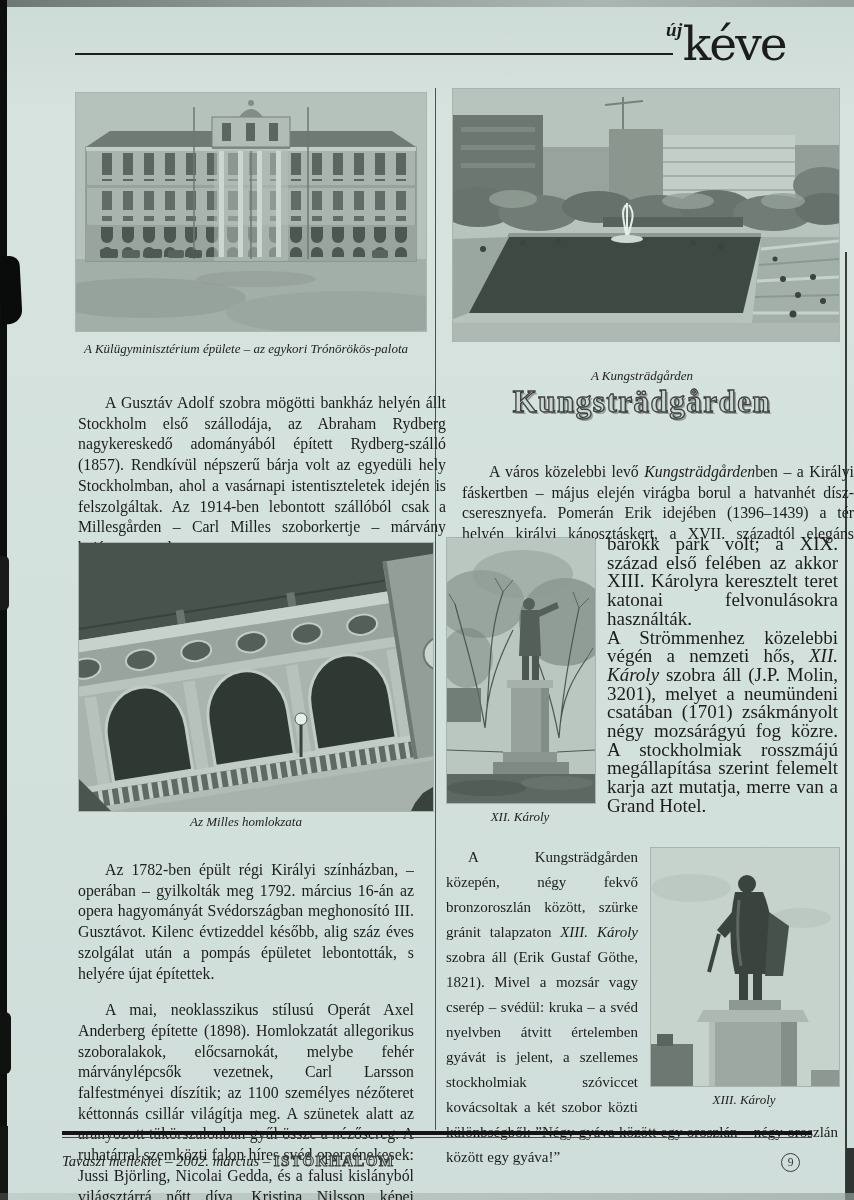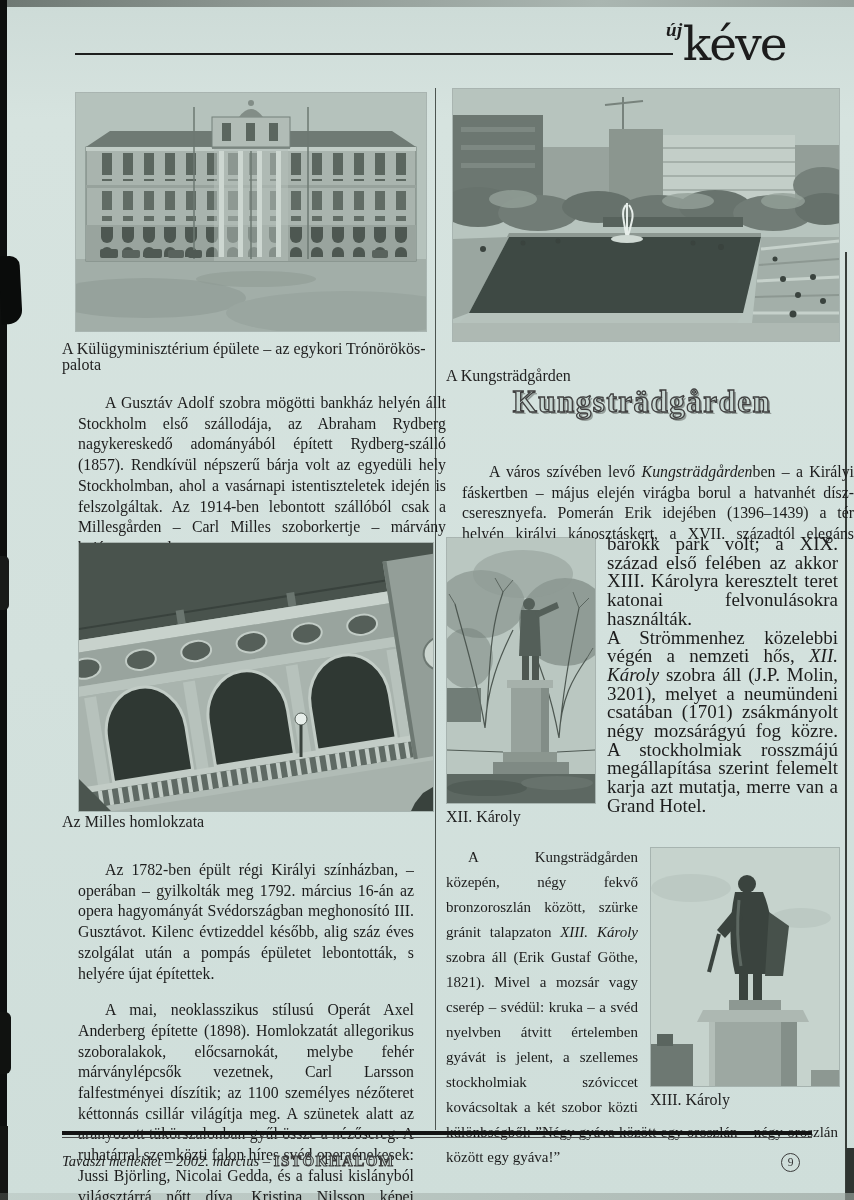--- a/index.html
+++ b/index.html
@@ -32,21 +32,21 @@
 
   .col-divider { left:435px; top:88px; width:1px; height:1042px; background:#4c5450; }
 
   
   .body-text { font-size:15.8px; line-height:20.7px; text-align:justify; margin:16px; }
   .narrow-text { font-size:19px; line-height:18.7px; text-align:justify; margin:0; }
   .p4-text { font-size:15px; line-height:25px; text-align:justify; margin:0; }
   .ind { text-indent:27px; }
   .ind-sm { text-indent:22px; }
   .force-last { text-align-last:justify; }
-  .caption { font-size:16px; text-align:left; line-height:16px; color:#222; }
+  .caption { font-style:italic; font-size:13px; text-align:center; line-height:16px; color:#222; }
   .kg-heading { font-size:31px; font-weight:bold; letter-spacing:1.5px; text-align:center;
     color:#c9d8d3; -webkit-text-stroke:1.3px #404040; text-shadow:2px 2px 0 rgba(92,100,96,.55); }
 
   .photo { display:block; border:1px solid rgba(40,48,44,.25); }
   .float-l { float:left; width:148px; margin:2px 13px 2px 0; }
   .float-r { float:right; width:188px; margin:2px 0 2px 12px; }
   .float-l .caption, .float-r .caption { margin-top:5px; }
 
   
   .footer { left:62px; top:1131px; width:750px; }
@@ -239,21 +239,21 @@
       <circle cx="105" cy="152" r="2.5" fill="#3a433e"></circle>
       <circle cx="240" cy="154" r="2.5" fill="#3a433e"></circle>
       <circle cx="268" cy="158" r="3" fill="#3a433e"></circle>
       <rect y="234" width="386" height="18" fill="#aeb9b3"></rect>
     </svg>
   </div>
   <div class="abs caption" style="left:446px; top:348px; width:392px;margin-top:20px;">A Kungsträdgården</div>
 
   <div class="abs kg-heading" style="left:446px; top:384px; width:392px;">Kungsträdgården</div>
 
-  <p class="abs body-text ind force-last" style="left:446px; top:446px; width:392px;"><span>A város szívében levő </span><i>Kungsträdgården</i><span>ben – a Királyi fáskertben – május elején virágba borul a hatvanhét dísz-cseresznyefa. Pomerán Erik idejében (1396–1439) a tér helyén királyi káposztáskert, a XVII. századtól elegáns</span></p>
+  <p class="abs body-text ind force-last" style="left:446px; top:446px; width:392px;"><span>A város közelebbi levő </span><i>Kungsträdgården</i><span>ben – a Királyi fáskertben – május elején virágba borul a hatvanhét dísz-cseresznyefa. Pomerán Erik idejében (1396–1439) a tér helyén királyi káposztáskert, a XVII. századtól elegáns</span></p>
 
   <div class="abs" style="left:446px; top:535px; width:392px;">
     <div class="float-l">
       <svg class="photo" width="148" height="265" viewBox="0 0 148 265">
         <rect width="148" height="265" fill="#bac7c1"></rect>
         <ellipse cx="34" cy="66" rx="44" ry="34" fill="#76817b" opacity=".5"></ellipse>
         <ellipse cx="118" cy="84" rx="46" ry="44" fill="#6e7973" opacity=".55"></ellipse>
         <ellipse cx="76" cy="36" rx="50" ry="24" fill="#8d9a93" opacity=".5"></ellipse>
         <ellipse cx="20" cy="120" rx="26" ry="30" fill="#717c76" opacity=".45"></ellipse>
         <path d="M38,190 C44,140 40,100 56,54 M38,190 C30,140 18,104 8,66 M38,190 C40,150 52,120 66,92 M112,200 C116,150 124,108 132,70 M112,200 C104,156 92,124 78,92 M112,200 C114,160 126,140 140,120" stroke="#4d5751" stroke-width="1.2" fill="none"></path>

